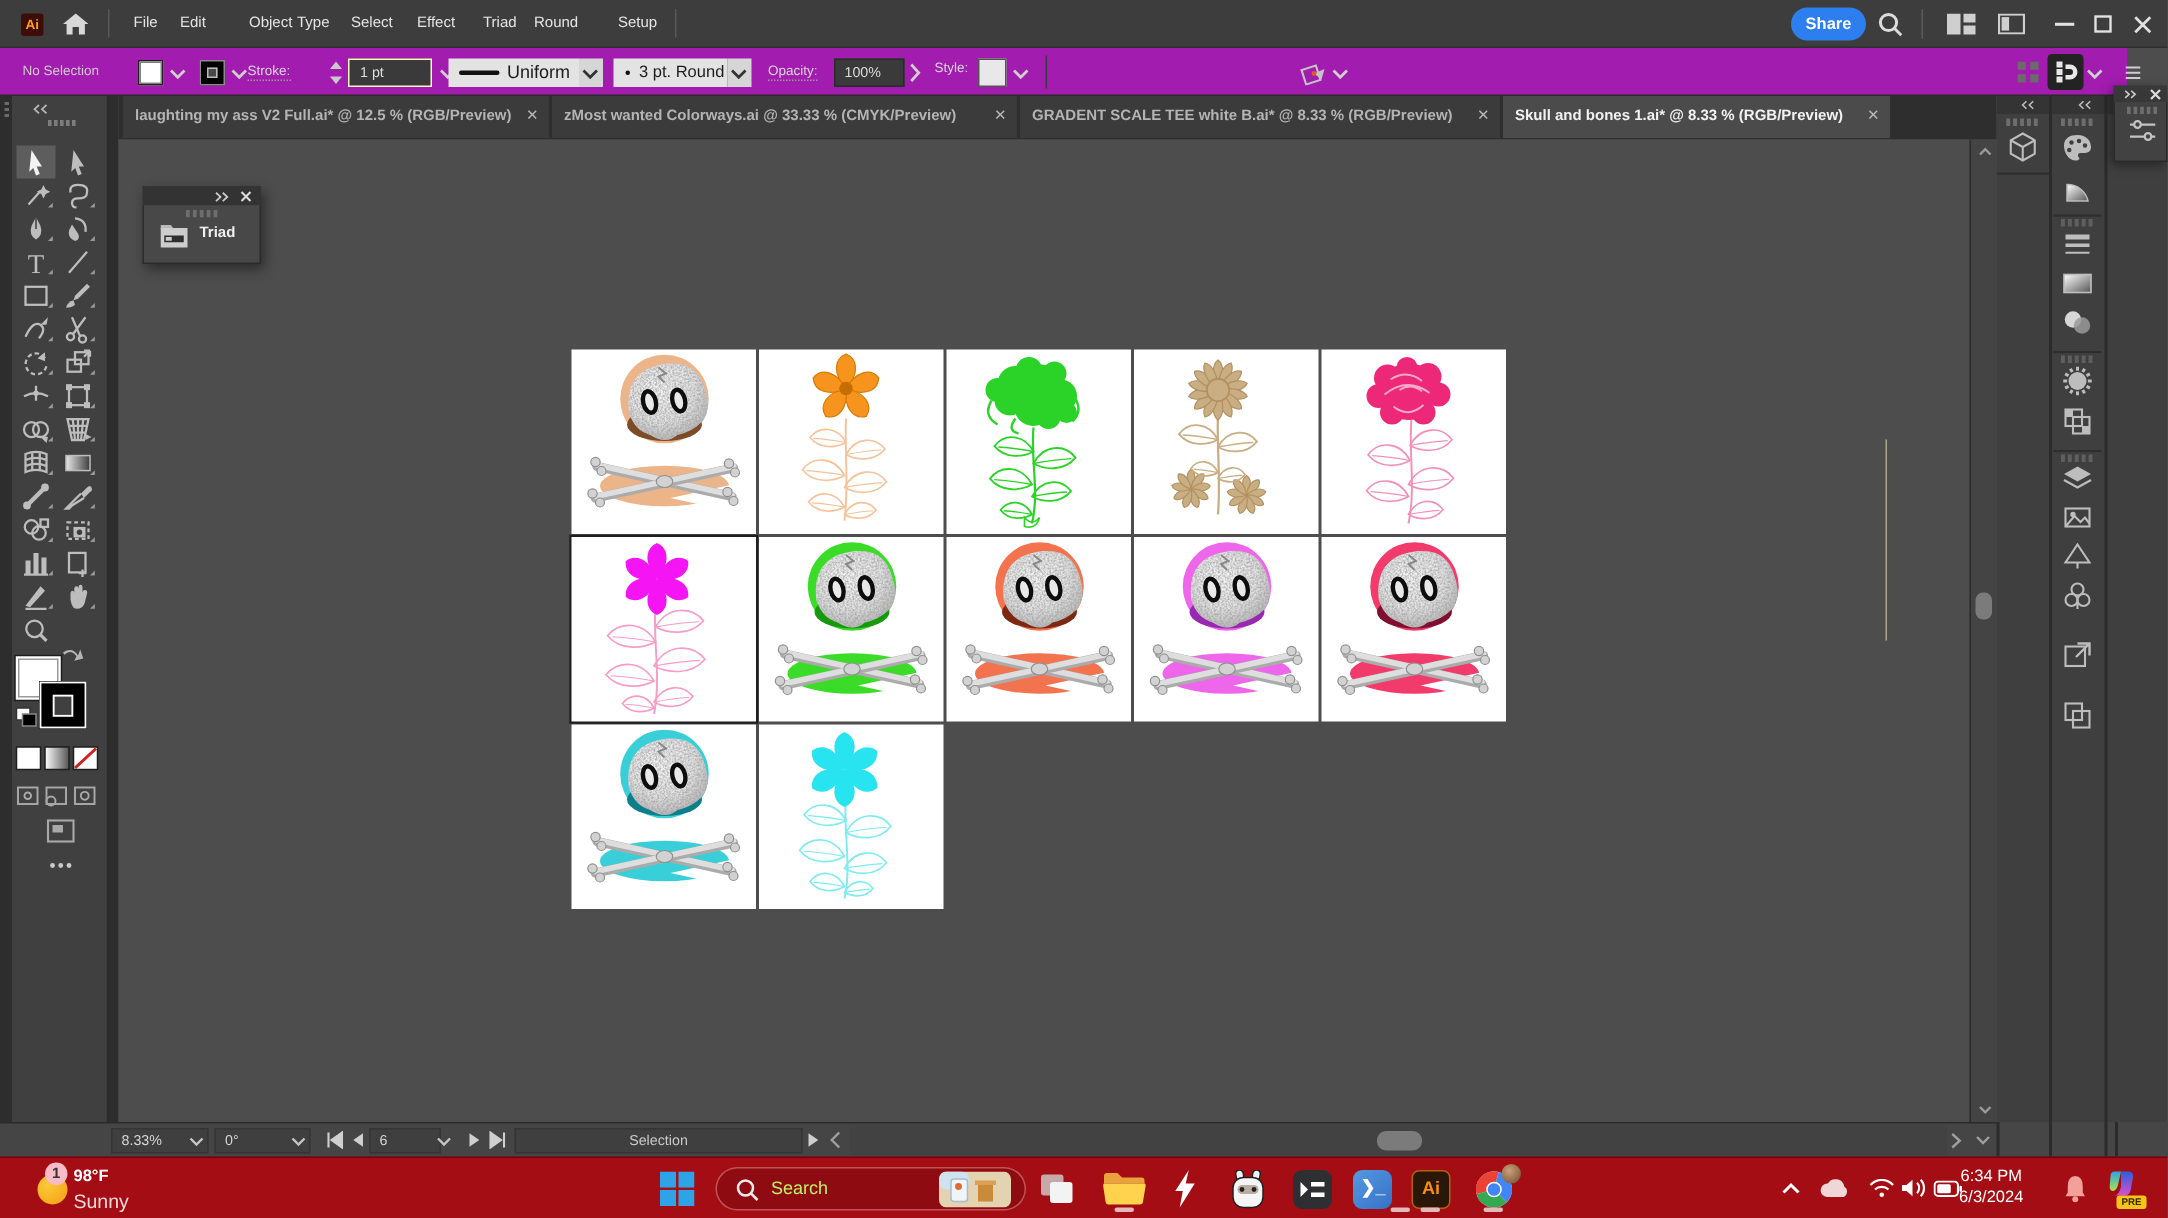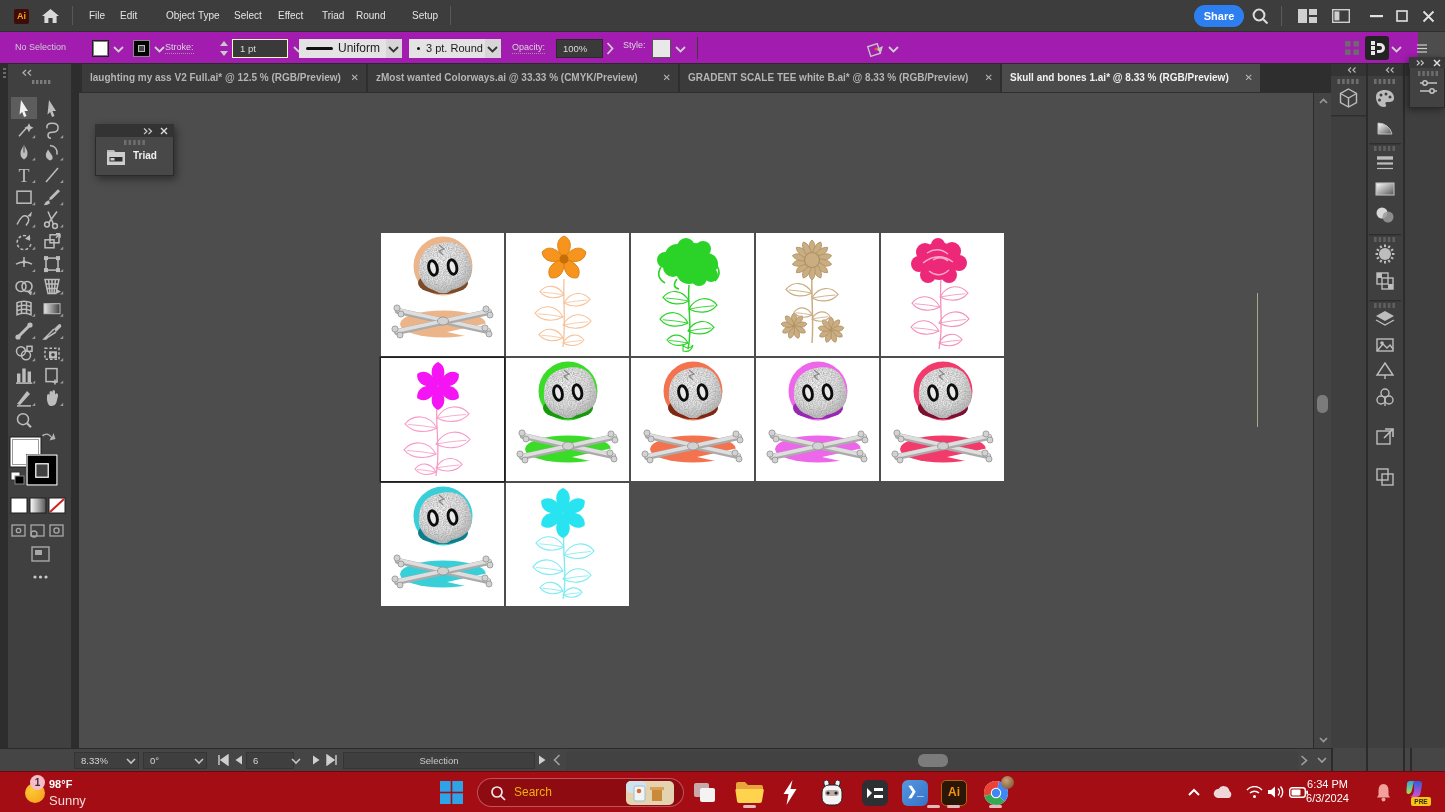--- a/index.html
+++ b/index.html
@@ -1086,21 +1086,21 @@
         <rect x="12.3" y="0" width="10.7" height="10.7"></rect>
         <rect x="0" y="12.3" width="10.7" height="10.7"></rect>
         <rect x="12.3" y="12.3" width="10.7" height="10.7"></rect>
       </g>
  </svg>
  <div class="abs" style="left:477px;top:6px;width:207px;height:29px;background:#8e0b11;border:1px solid rgba(255,170,170,0.45);border-radius:15px">
   <svg class="abs" style="left:12px;top:6px" width="17" height="17" viewBox="0 0 17 17">
    <circle cx="7" cy="7" r="5" fill="none" stroke="#f0eaea" stroke-width="1.7"></circle>
         <line x1="10.8" y1="10.8" x2="15" y2="15" stroke="#f0eaea" stroke-width="1.7"></line>
   </svg>
-  <span class="abs" style="left:36px;top:6px;color:#eab308;font-size:12px">Search</span>
+  <span class="abs" style="left:36px;top:6px;color:#bef264;font-size:12px">Search</span>
   <svg class="abs" style="left:148px;top:2px" width="48px" height="24" viewBox="0 0 48 24">
    <rect x="0" y="0" width="48" height="24" rx="5" fill="#e3d3b0"></rect>
    <rect x="0" y="0" width="20" height="12" rx="5" fill="#cfe3ee"></rect>
    <rect x="8" y="5" width="11" height="15" rx="2" fill="#eef4f8" stroke="#a8bccb" stroke-width="1"></rect>
    <rect x="26" y="8" width="10" height="12" fill="#c98a3a"></rect>
         <rect x="24" y="6" width="14" height="3" fill="#daa055"></rect>
    <circle cx="13" cy="10" r="2.3" fill="#e06a30"></circle>
   </svg>
  </div>
  <svg class="abs" style="left:692px;top:9px" width="25" height="23" viewBox="0 0 25 23">

